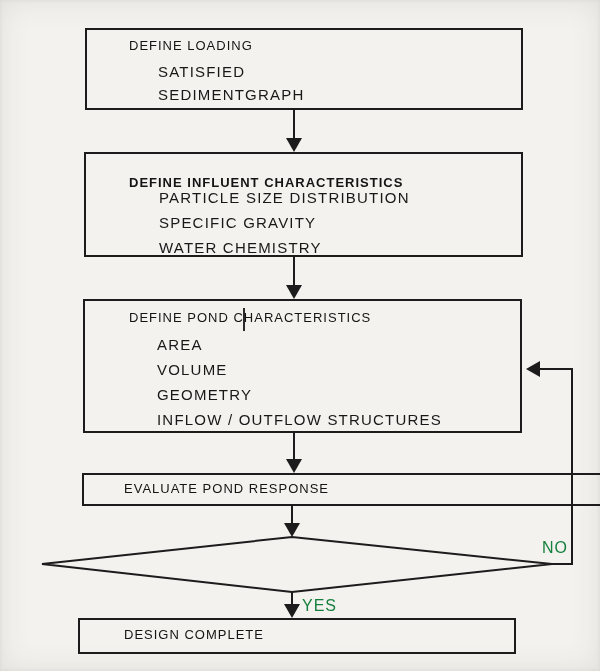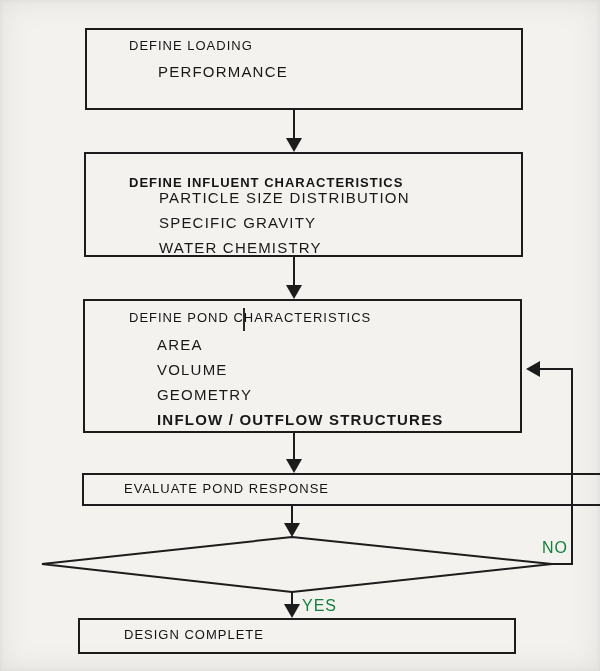--- a/index.html
+++ b/index.html
@@ -85,36 +85,37 @@
       <polygon points="294,299 286,285 302,285"></polygon>
       <polygon points="294,473 286,459 302,459"></polygon>
       <polygon points="292,537 284,523 300,523"></polygon>
       <polygon points="292,618 284,604 300,604"></polygon>
       <polygon points="526,369 540,361 540,377"></polygon>
     </g>
   </svg>
 
   <div class="fbox" style="left:85px; top:28px; width:438px; height:82px;">
     <div class="title" style="left:42px; top:8px;">DEFINE LOADING</div>
-    <div class="item" style="left:71px; top:33px;">PERFORMANCE</div>
+    <div class="item" style="left:71px; top:33px;">SATISFIED</div>
+    <div class="item" style="left:71px; top:56px;">SEDIMENTGRAPH</div>
   </div>
 
   <div class="fbox" style="left:84px; top:152px; width:439px; height:105px;">
     <div class="title" style="left:43px; top:21px;font-weight:bold;">DEFINE INFLUENT CHARACTERISTICS</div>
     <div class="item" style="left:73px; top:35px;">PARTICLE SIZE DISTRIBUTION</div>
     <div class="item" style="left:73px; top:60px;">SPECIFIC GRAVITY</div>
     <div class="item" style="left:73px; top:85px;">WATER CHEMISTRY</div>
   </div>
 
   <div class="fbox" style="left:83px; top:299px; width:439px; height:134px;">
     <div class="title" style="left:44px; top:9px;">DEFINE POND CHARACTERISTICS</div>
     <div class="item" style="left:72px; top:35px;">AREA</div>
     <div class="item" style="left:72px; top:60px;">VOLUME</div>
     <div class="item" style="left:72px; top:85px;">GEOMETRY</div>
-    <div class="item" style="left:72px; top:110px;font-weight:bold;">INFLOW / OUTFLOW STRUCTURES</div>
+    <div class="item" style="left:72px; top:110px;">INFLOW / OUTFLOW STRUCTURES</div>
   </div>
 
   <div class="artifact" style="left:243px; top:308px; width:1.5px; height:23px;"></div>
 
   <div class="fbox" style="left:82px; top:473px; width:523px; height:33px;">
     <div class="title" style="left:40px; top:6px;">EVALUATE POND RESPONSE</div>
   </div>
 
 
   <div class="branch-label" style="left:542px; top:539px;">NO</div>

